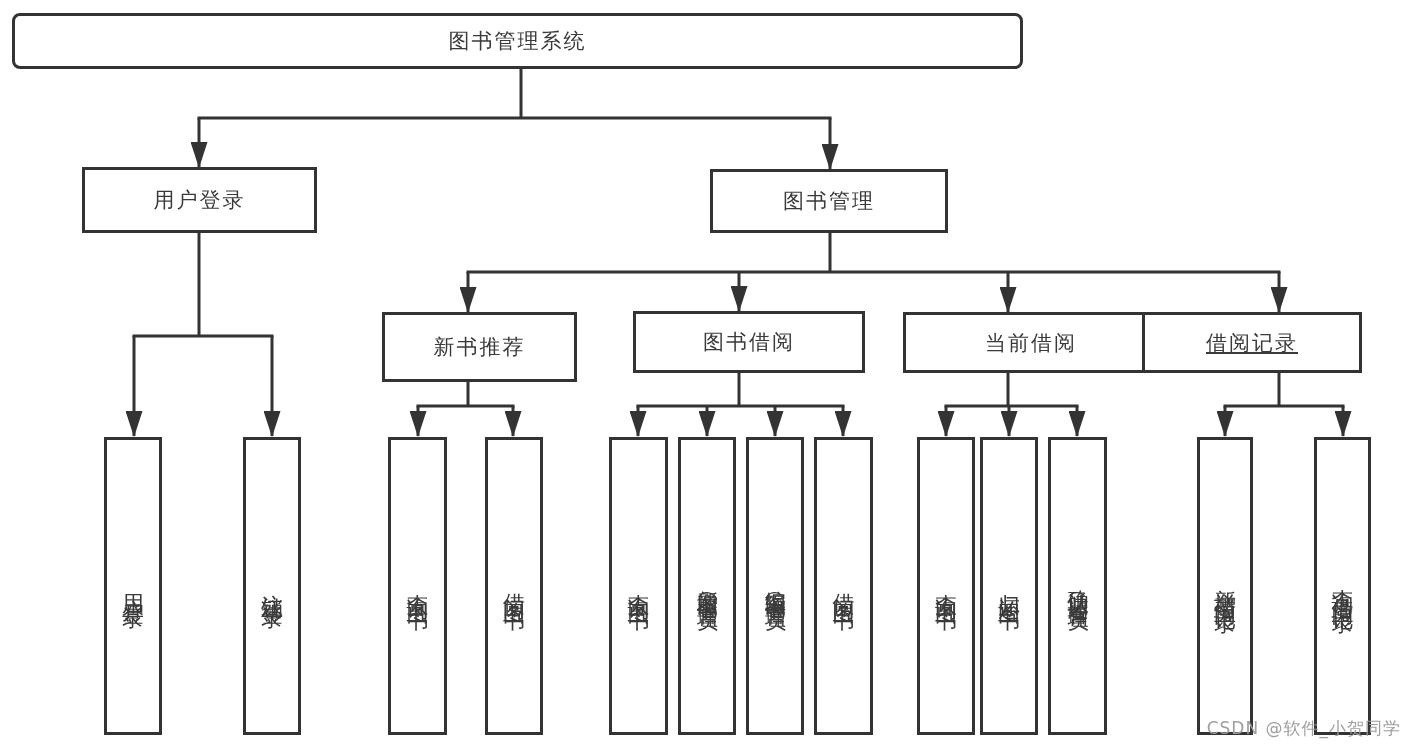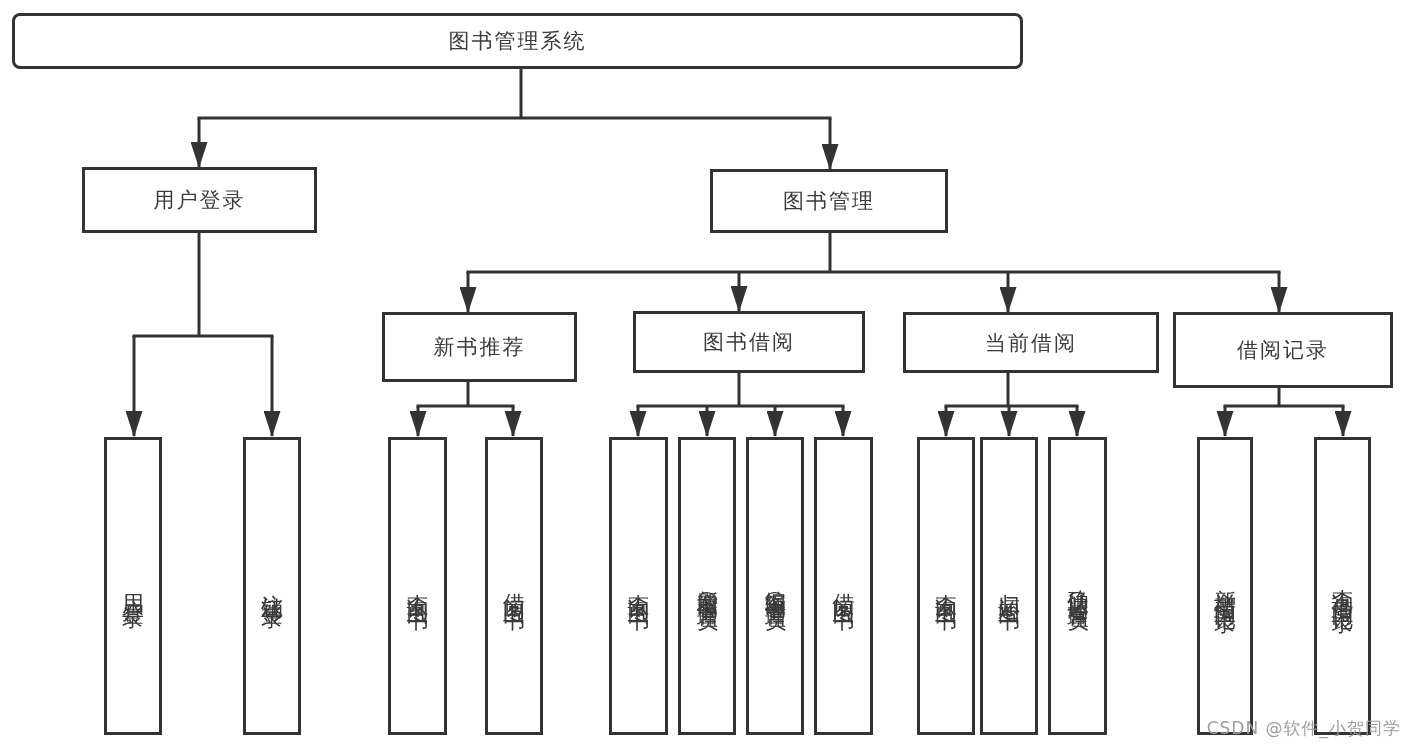--- a/index.html
+++ b/index.html
@@ -113,21 +113,21 @@
 
   <div class="node hbox" style="left:382px;top:312px;width:195px;height:70px;">
     <span>新书推荐</span>
   </div>
   <div class="node hbox" style="left:633px;top:311px;width:232px;height:62px;">
     <span>图书借阅</span>
   </div>
   <div class="node hbox" style="left:903px;top:312px;width:256px;height:61px;">
     <span>当前借阅</span>
   </div>
-  <div class="node hbox" style="left:1173px;top:312px;width:220px;height:76px;">
+  <div class="node hbox" style="left:1142px;top:312px;width:220px;height:61px;text-decoration:underline;">
     <span>借阅记录</span>
   </div>
 
   <div class="node vbox" style="left:104px;top:437px;width:58px;height:298px;">
     <span>用户登录</span>
   </div>
   <div class="node vbox" style="left:243px;top:437px;width:58px;height:298px;">
     <span>注销登录</span>
   </div>
 

